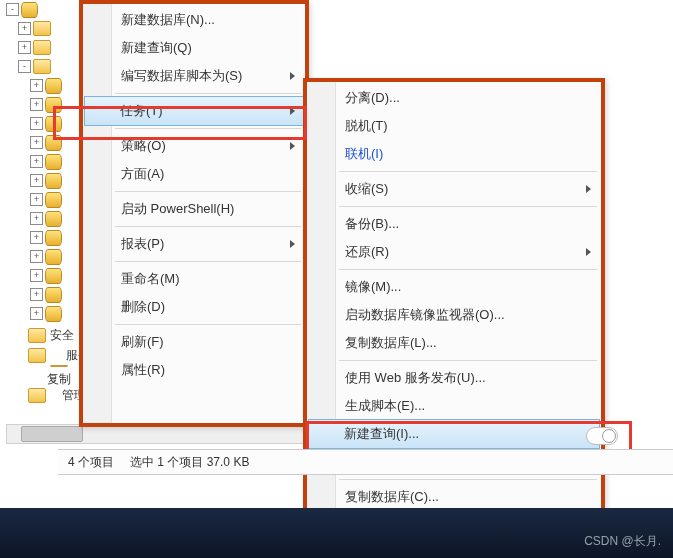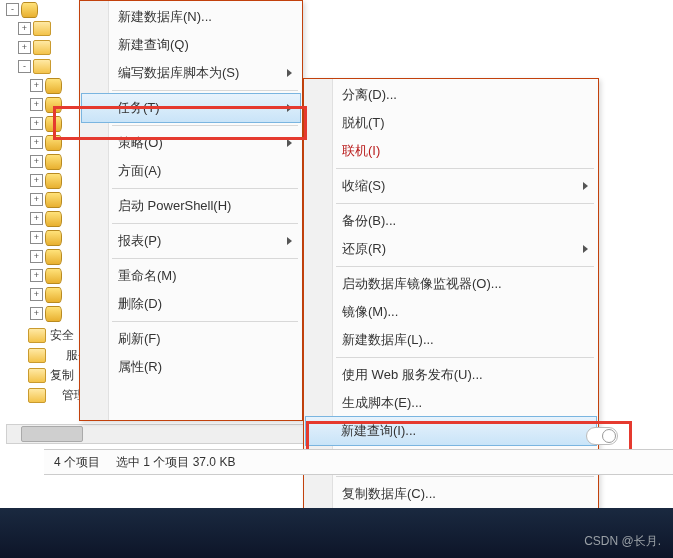--- a/index.html
+++ b/index.html
@@ -2,33 +2,33 @@
 <html><head>
 <meta charset="utf-8">
 <style>
 body{margin:0;font-family:"Microsoft YaHei","Segoe UI",sans-serif;font-size:13px;background:#fff;position:relative;width:673px;height:558px;overflow:hidden;color:#333}
 .tree{position:absolute;left:6px;top:0;width:70px}
 .tree-row{display:flex;align-items:center;height:19px;gap:2px}
 .tog{width:11px;height:11px;border:1px solid #8b8b8b;display:flex;align-items:center;justify-content:center;font-size:9px;line-height:1;color:#555;background:#fff}
 .fold{width:16px;height:13px;background:linear-gradient(#ffe9a4,#f3c34b);border:1px solid #c99a2e;border-radius:2px}
 .cyl{width:15px;height:14px;background:linear-gradient(#ffe27a,#e8b030);border:1px solid #b88a20;border-radius:3px/6px}
 .label{font-size:12px;white-space:nowrap}
-.menu{position:absolute;background:#fbfbfb;border:1px solid #c2410c;box-shadow:2px 2px 5px rgba(0,0,0,.15);padding:2px}
+.menu{position:absolute;background:#fbfbfb;border:4px solid #c2410c;box-shadow:2px 2px 5px rgba(0,0,0,.15);padding:2px}
 .menu1{left:79px;top:0;width:218px;height:415px}
 .menu2{left:303px;top:78px;width:290px;height:480px}
 .gut{position:absolute;left:0;top:0;bottom:0;width:28px;background:#f1f1f1;border-right:1px solid #e0e0e0}
 .mi{position:relative;height:28px;display:flex;align-items:center;padding-left:36px;padding-right:22px;cursor:default}
 .mi.hl{background:linear-gradient(#e8f3fc,#c9e4f8);border:1px solid #7ab5e0;margin:-1px;padding-left:35px;padding-right:21px}
-.mi.dis{color:#b91c1c}
+.mi.dis{color:#1d4ed8}
 .sep{height:1px;background:#d8d8d8;margin:3px 2px 3px 30px}
 .arr{position:absolute;right:8px;top:50%;transform:translateY(-50%);width:0;height:0;border-top:4px solid transparent;border-bottom:4px solid transparent;border-left:5px solid #555}
 .redbox{position:absolute;border:3px solid #e53a2f;pointer-events:none}
 .rb1{left:53px;top:106px;width:248px;height:28px}
 .rb2{left:306px;top:421px;width:320px;height:28px}
-.statusbar{position:absolute;left:44px;top:449px;right:0;height:24px;border-top:1px solid #ccc;border-bottom:1px solid #ccc;display:flex;align-items:center;gap:16px;padding-left:10px;font-size:12px;background:#fcfcfc}
+.statusbar{position:absolute;left:58px;top:449px;right:0;height:24px;border-top:1px solid #ccc;border-bottom:1px solid #ccc;display:flex;align-items:center;gap:16px;padding-left:10px;font-size:12px;background:#fcfcfc}
 .taskbar{position:absolute;left:0;bottom:0;right:0;height:50px;background:linear-gradient(#1a2940,#0d1528)}
 .wm{position:absolute;right:12px;bottom:8px;font-size:12px;color:#9aa0a6}
 .scrolltrack{position:absolute;left:6px;top:424px;width:300px;height:18px;background:#efefef;border:1px solid #d0d0d0}
 .scrollthumb{position:absolute;left:14px;top:1px;width:60px;height:14px;background:#cfcfcf;border:1px solid #aaa;border-radius:2px}
 .toggle{position:absolute;left:586px;top:427px;width:30px;height:16px;border:1px solid #bbb;border-radius:9px;background:#fff}
 .toggle::after{content:"";position:absolute;right:1px;top:1px;width:12px;height:12px;border:1px solid #999;border-radius:50%;background:#fff}
 </style>
 </head>
 <body>
 
@@ -105,21 +105,21 @@
 
 <div style="position:absolute;left:28px;top:325px" id="tlabels">
     <div style="display: flex; align-items: center; height: 20px; gap: 4px;">
       <div class="fold"></div>
       <span class="label">安全</span>
     </div>
     <div style="display: flex; align-items: center; height: 20px; gap: 20px;">
       <div class="fold"></div>
       <span class="label">服务</span>
     </div>
-    <div style="display: flex; align-items: center; height: 20px; gap: 4px;">
+    <div style="display: flex; align-items: center; height: 20px; gap: 4px; flex-direction: column;">
       <div class="fold"></div>
       <span class="label">复制</span>
     </div>
     <div style="display: flex; align-items: center; height: 20px; gap: 16px;">
       <div class="fold"></div>
       <span class="label">管理</span>
     </div>
   </div>
 
 <div class="scrolltrack">
@@ -198,27 +198,27 @@
       <div class="sep"></div>
       <div class="mi">
         <span>备份(B)...</span>
       </div>
       <div class="mi">
         <span>还原(R)</span>
         <div class="arr"></div>
       </div>
       <div class="sep"></div>
       <div class="mi">
+        <span>镜像(M)...</span>
+      </div>
+      <div class="mi">
         <span>启动数据库镜像监视器(O)...</span>
       </div>
       <div class="mi">
-        <span>镜像(M)...</span>
-      </div>
-      <div class="mi">
-        <span>新建数据库(L)...</span>
+        <span>复制数据库(L)...</span>
       </div>
       <div class="sep"></div>
       <div class="mi">
         <span>使用 Web 服务发布(U)...</span>
       </div>
       <div class="mi">
         <span>生成脚本(E)...</span>
       </div>
       <div class="mi hl">
         <span>新建查询(I)...</span>

